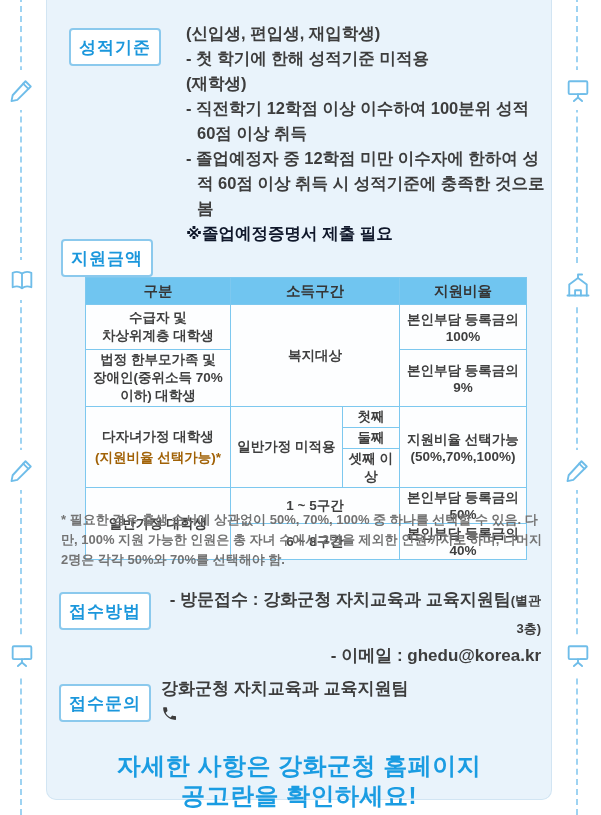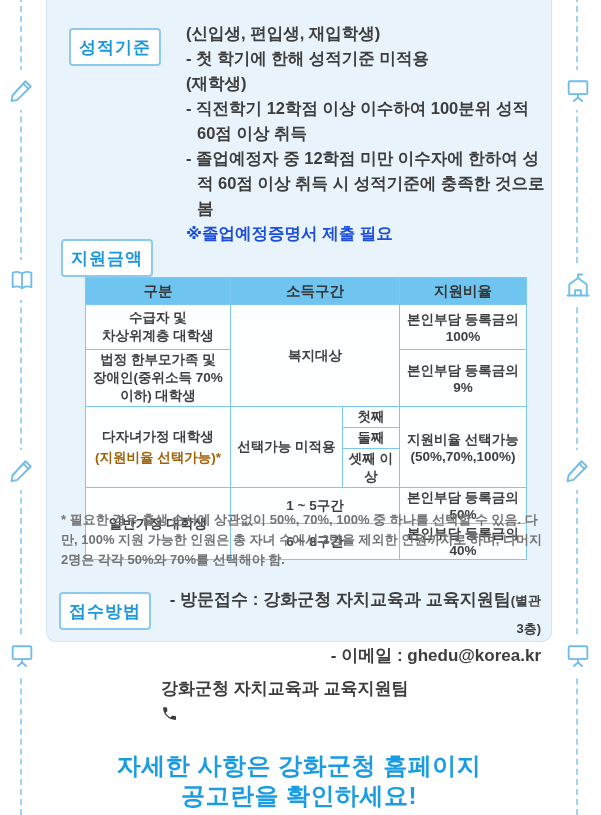--- a/index.html
+++ b/index.html
@@ -22,39 +22,39 @@
   .mi-l1 { left:4px;  top:70px;  }
   .mi-l2 { left:4px;  top:260px; }
   .mi-l3 { left:4px;  top:450px; }
   .mi-l4 { left:4px;  top:635px; }
   .mi-r1 { left:560px; top:70px;  }
   .mi-r2 { left:560px; top:265px; }
   .mi-r3 { left:560px; top:450px; }
   .mi-r4 { left:560px; top:635px; }
   
   .panel {
-    position:absolute; left:46px; top:0; width:506px; height:642px;
+    position:absolute; left:46px; top:0; width:506px; height:800px;
     background:#e9f3fb; border:1px solid #d2e5f3; border-top:none;
     border-radius:0 0 10px 10px;
   }
   .label-box {
     position:absolute; width:92px; height:38px; background:#ffffff;
     border:2px solid #8bc9ed; border-radius:4px; color:#1b97dc;
     font-weight:bold; font-size:17px; display:flex; align-items:center;
     justify-content:center; letter-spacing:1px;
   }
   .lb-grade   { left:22px; top:28px;  }
   .lb-amount  { left:14px; top:239px; }
   .lb-method  { left:12px; top:592px; }
   .lb-contact { left:12px; top:684px; }
   
   .grade-text { position:absolute; left:139px; top:21px; width:360px;
     font-size:16.5px; font-weight:600; line-height:25px; }
   .grade-text .hang { padding-left:11px; text-indent:-11px; }
-  .red-strong { color:#1d4ed8; }
+  .red-strong { color:#0f172a; }
   
   .support-table { position:absolute; left:38px; top:277px; border-collapse:collapse;
     table-layout:fixed; width:441px; }
   .support-table th, .support-table td {
     border:1px solid #7dc8ef; text-align:center; vertical-align:middle;
     font-size:13.5px; font-weight:600; color:#3f3f3f; white-space:pre-line;
     padding:1px 2px;
   }
   .support-table th { background:#70c5f0; font-size:14.5px; font-weight:700; color:#353535; }
   .support-table td { background:#fdfeff; }
@@ -178,21 +178,21 @@
       <tr style="height:42px">
         <td>법정 한부모가족 및
 장애인(중위소득 70%이하) 대학생</td>
         <td>본인부담 등록금의 9%</td>
       </tr>
       <tr style="height:21px">
         <td rowspan="3">
           <span>다자녀가정 대학생</span>
           <span class="cell-note">(지원비율 선택가능)*</span>
         </td>
-        <td rowspan="3">선택가능 미적용</td>
+        <td rowspan="3">일반가정 미적용</td>
         <td>첫째</td>
         <td rowspan="3">지원비율 선택가능
 (50%,70%,100%)</td>
       </tr>
       <tr style="height:21px">
         <td>둘째</td>
       </tr>
       <tr style="height:23px">
         <td>셋째 이상</td>
       </tr>
@@ -209,20 +209,21 @@
       </table>
 
     <div class="footnote">* 필요한 경우 출생 순서에 상관없이 50%, 70%, 100% 중 하나를 선택할 수 있음. 다만, 100% 지원 가능한 인원은 총 자녀 수에서 2명을 제외한 인원까지로 하며, 나머지 2명은 각각 50%와 70%를 선택해야 함.</div>
 
     <div class="label-box lb-method">접수방법</div>
     <div class="method-text">
       <div><span>- 방문접수 : 강화군청 자치교육과 교육지원팀</span><span class="small-note">(별관 3층)</span></div>
       <div>- 이메일 : ghedu@korea.kr</div>
     </div>
 
+    <div class="label-box lb-contact">접수문의</div>
     <div class="contact-text">
       <div>강화군청 자치교육과 교육지원팀</div>
       <div class="phone-row">
         <svg viewBox="0 0 24 24">
             <path d="M6.6 10.8c1.5 2.9 3.8 5.2 6.7 6.7l2.2-2.2c.3-.3.7-.4 1.1-.3 1.1.4 2.3.6 3.6.6.6 0 1 .4 1 1V20c0 .6-.4 1-1 1C10.9 21 3 13.1 3 3.9 3 3.4 3.4 3 4 3h3.5c.6 0 1 .4 1 1 0 1.2.2 2.4.6 3.6.1.3 0 .7-.3 1.1l-2.2 2.1z"></path>
           </svg>
       </div>
     </div>
 
     <div class="footer-note">

